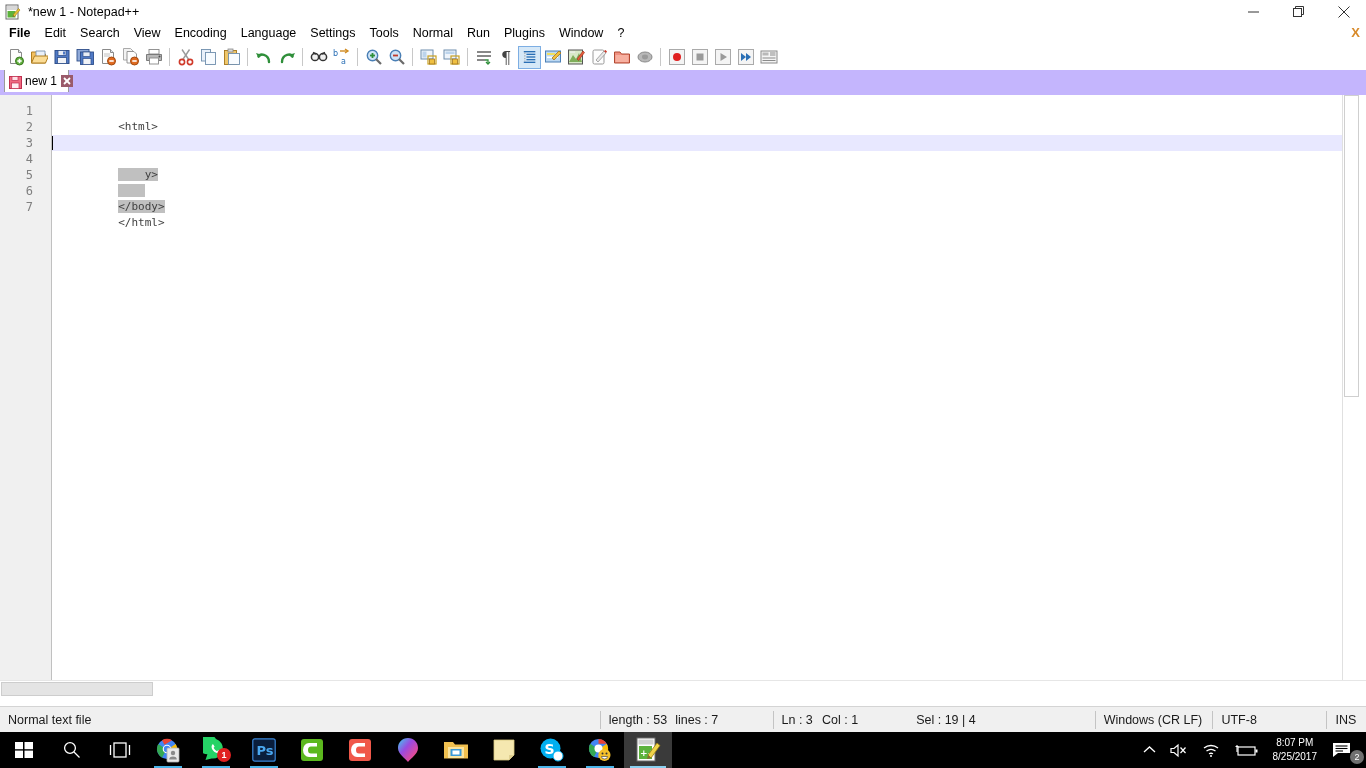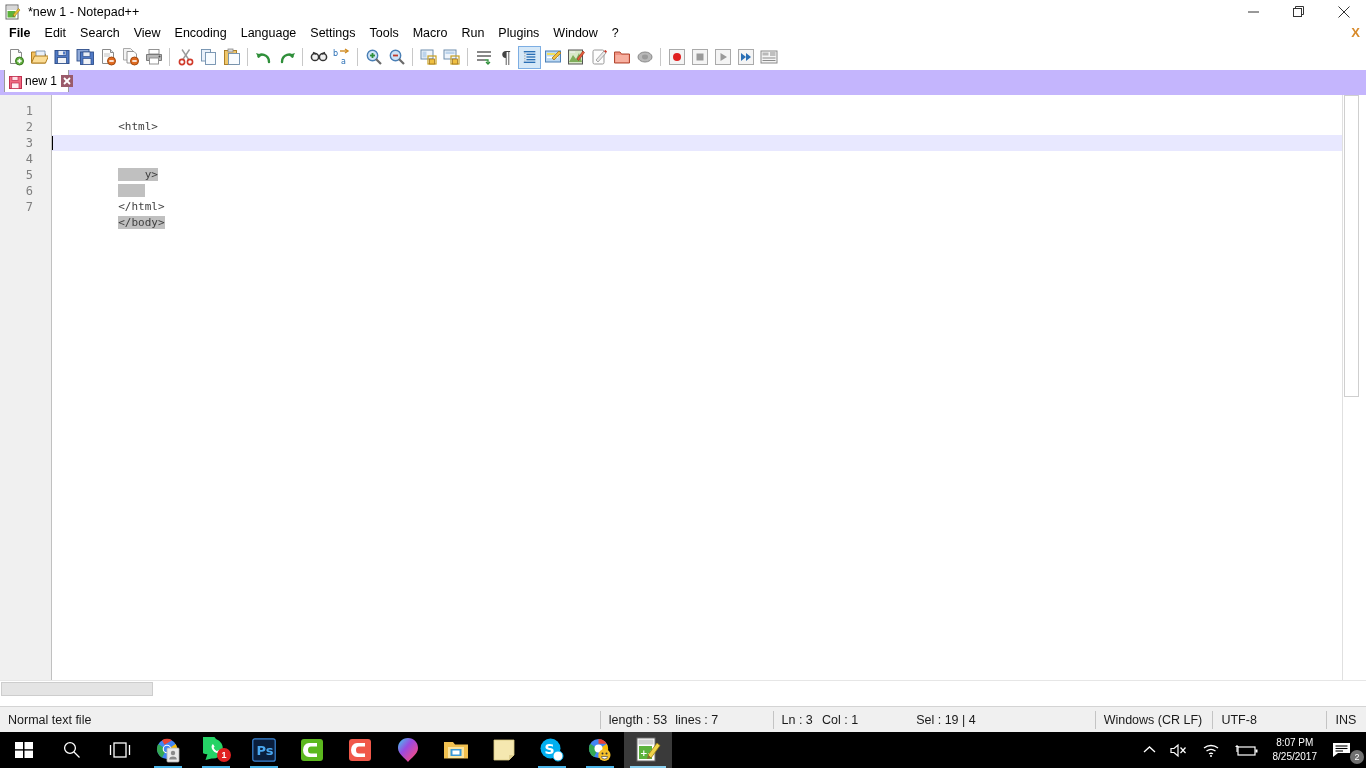--- a/index.html
+++ b/index.html
@@ -303,21 +303,21 @@
 
   <div class="menubar">
     <div class="menu-item">File</div>
     <div class="menu-item">Edit</div>
     <div class="menu-item">Search</div>
     <div class="menu-item">View</div>
     <div class="menu-item">Encoding</div>
     <div class="menu-item">Language</div>
     <div class="menu-item">Settings</div>
     <div class="menu-item">Tools</div>
-    <div class="menu-item">Macro</div>
+    <div class="menu-item">Normal</div>
     <div class="menu-item">Run</div>
     <div class="menu-item">Plugins</div>
     <div class="menu-item">Window</div>
     <div class="menu-item">?</div>
     <div class="menu-close-x">X</div>
   </div>
 
   <div class="toolbar">
     <div class="tb-gap"></div>
 
@@ -663,25 +663,25 @@
 
         <div class="line">
           <span class="code-txt sel">    </span>
         </div>
 
         <div class="line">
           <span class="code-txt sel">    </span>
         </div>
 
         <div class="line">
+          <span class="code-txt sel">&lt;/body&gt;</span>
+        </div>
+
+        <div class="line">
           <span class="code-txt">&lt;/html&gt;</span>
-        </div>
-
-        <div class="line">
-          <span class="code-txt sel">&lt;/body&gt;</span>
         </div>
 
       </div>
 
       <div class="vscroll">
         <div class="vscroll-thumb"></div>
       </div>
     </div>
 
     <div class="hscroll">

